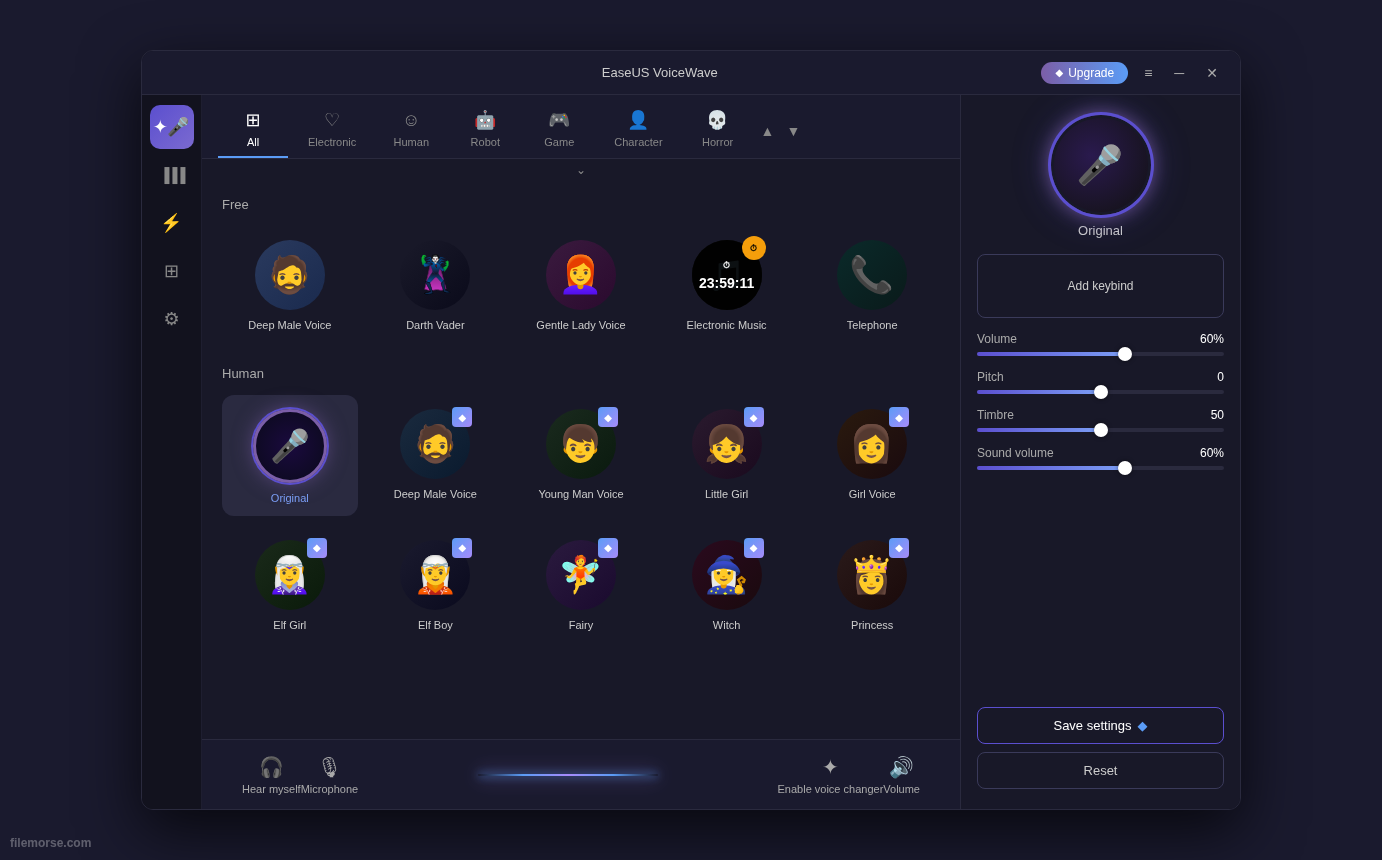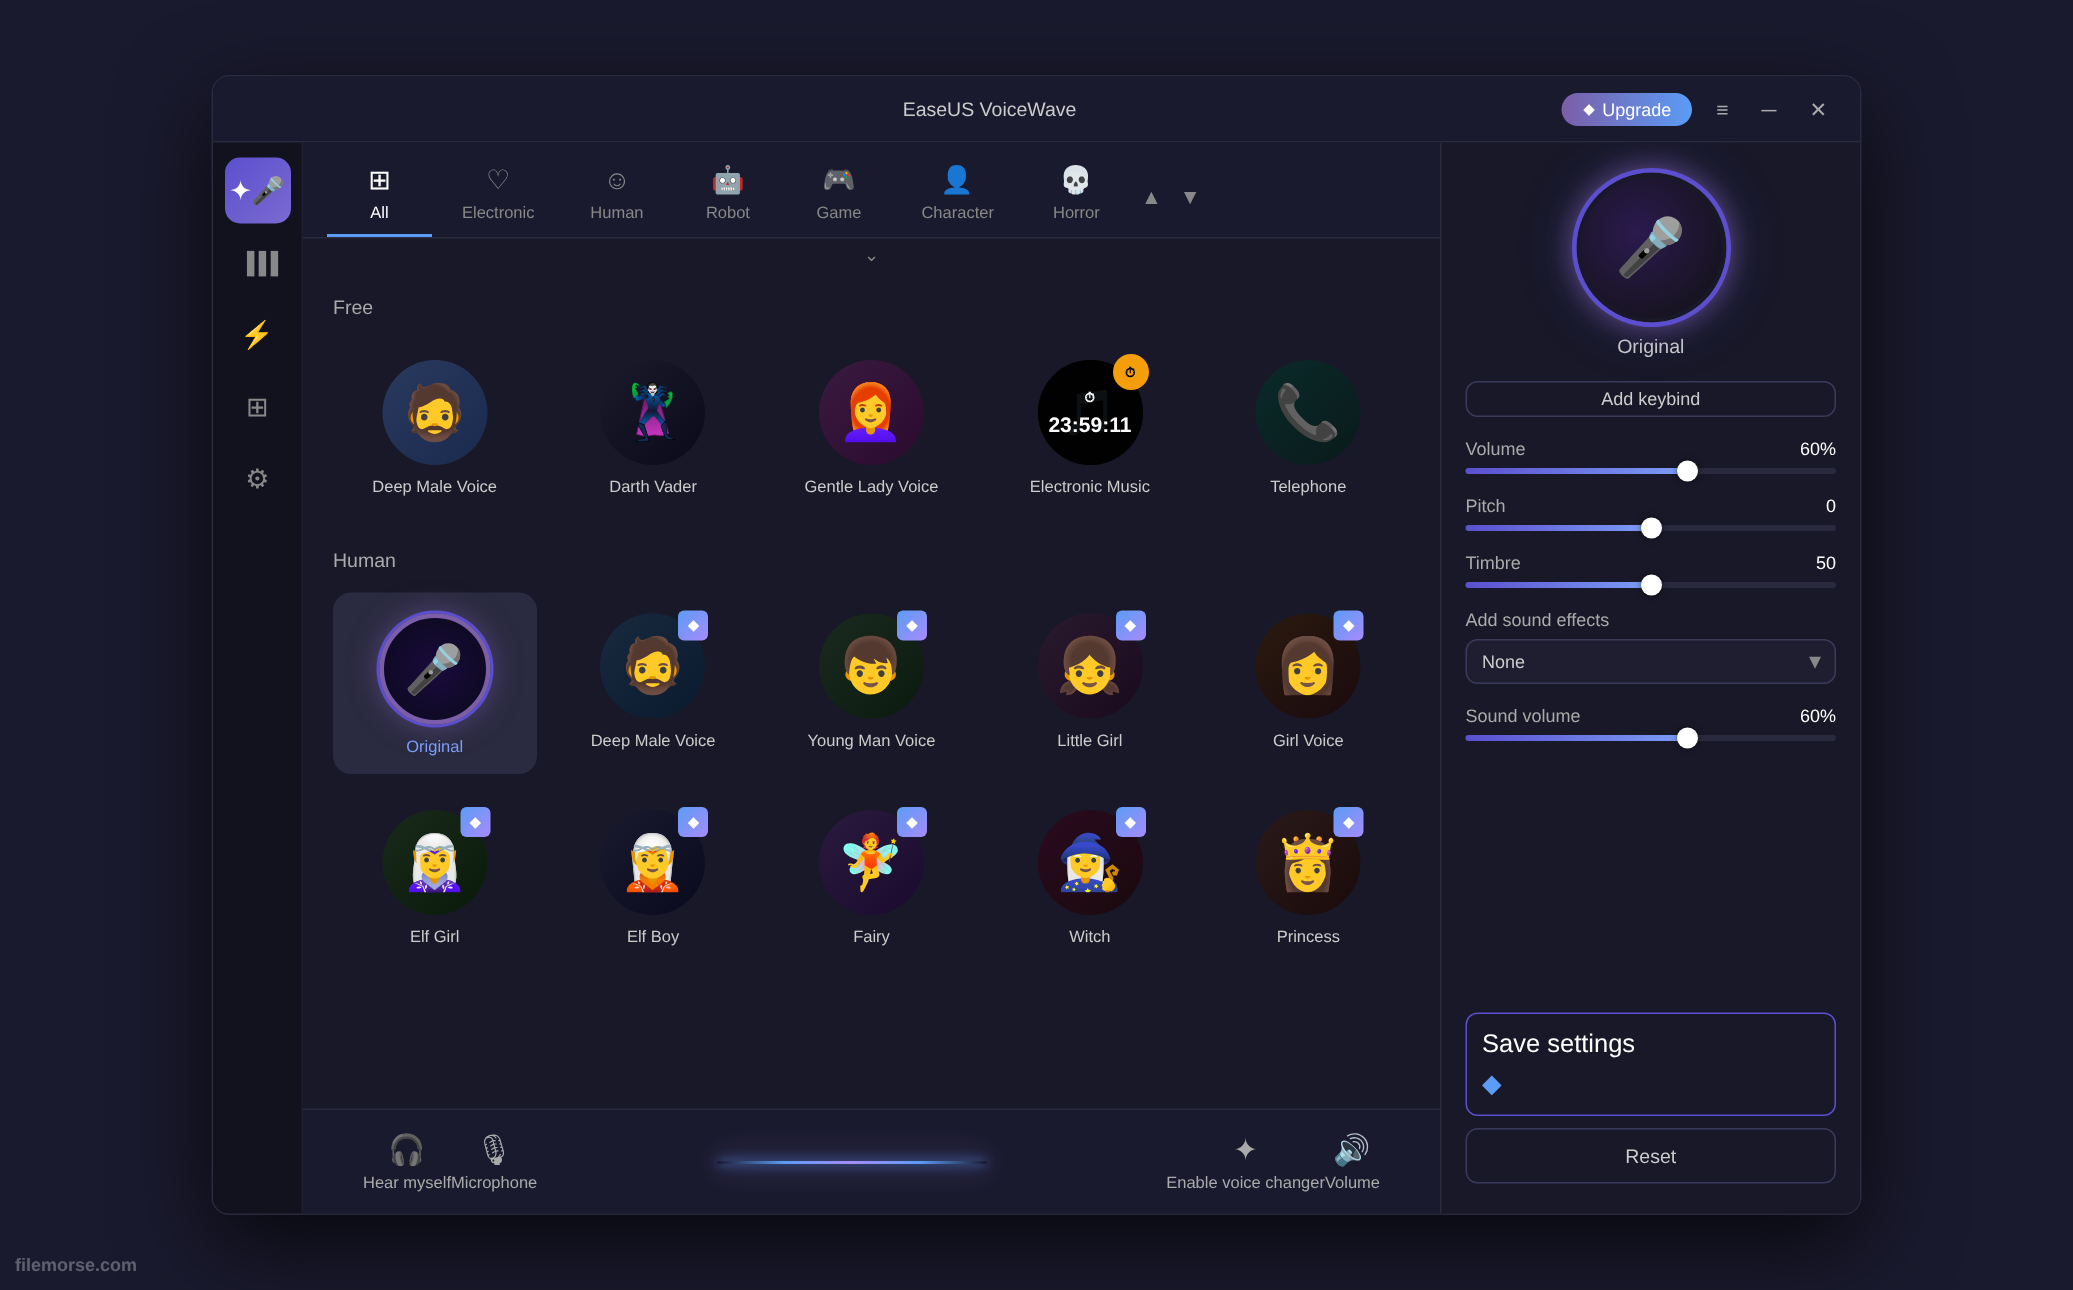--- a/index.html
+++ b/index.html
@@ -313,21 +313,21 @@
       font-size: 40px;
       box-shadow: 0 0 0 3px #5b4fcf, 0 0 20px #7b5ea7, 0 0 40px rgba(91,79,207,0.3);
     }
     .mic-label {
       margin-top: 8px;
       font-size: 13px;
       color: #ccc;
     }
     .add-keybind-btn {
       width: 100%;
-      padding: 4px;
+      padding: 24px;
       background: transparent;
       border: 1px solid #3a3a5a;
       border-radius: 8px;
       color: #ccc;
       font-size: 12px;
       cursor: pointer;
       margin-bottom: 14px;
     }
     
     .slider-row {
@@ -404,27 +404,26 @@
       flex-direction: column;
       gap: 8px;
     }
     .save-settings-btn {
       width: 100%;
       padding: 10px;
       background: transparent;
       border: 1px solid #5b4fcf;
       border-radius: 8px;
       color: #fff;
-      font-size: 17px;
-      cursor: pointer;
-      display: flex;
-      align-items: flex-start;
+      font-size: 13px;
+      cursor: pointer;
+      display: flex;
+      align-items: center;
       justify-content: center;
       gap: 6px;
-      flex-direction: column;
     }
     .reset-btn {
       width: 100%;
       padding: 10px;
       background: transparent;
       border: 1px solid #3a3a5a;
       border-radius: 8px;
       color: #ccc;
       font-size: 13px;
       cursor: pointer;
@@ -722,30 +721,20 @@
         <div class="slider-header">
           <span>Timbre</span>
           <span class="slider-value">50</span>
         </div>
         <div class="slider-track">
           <div class="slider-fill" style="width:50%;"></div>
           <div class="slider-thumb" style="left:calc(50% - 7px);"></div>
         </div>
       </div>
 
-      <div class="effects-section">
-        <div class="effects-label">Add sound effects</div>
-        <div class="effects-select-wrapper">
-          <select style="width:100%;background:#1e1e30;border:1px solid #3a3a5a;border-radius:8px;color:#ccc;font-size:12px;padding:7px 10px;cursor:pointer;appearance:none;outline:none;">
-            <option>None</option>
-            <option>Echo</option>
-            <option>Reverb</option>
-          </select>
-        </div>
-      </div>
 
       <div class="slider-row">
         <div class="slider-header">
           <span>Sound volume</span>
           <span class="slider-value">60%</span>
         </div>
         <div class="slider-track">
           <div class="slider-fill" style="width:60%;"></div>
           <div class="slider-thumb" style="left:calc(60% - 7px);"></div>
         </div>

